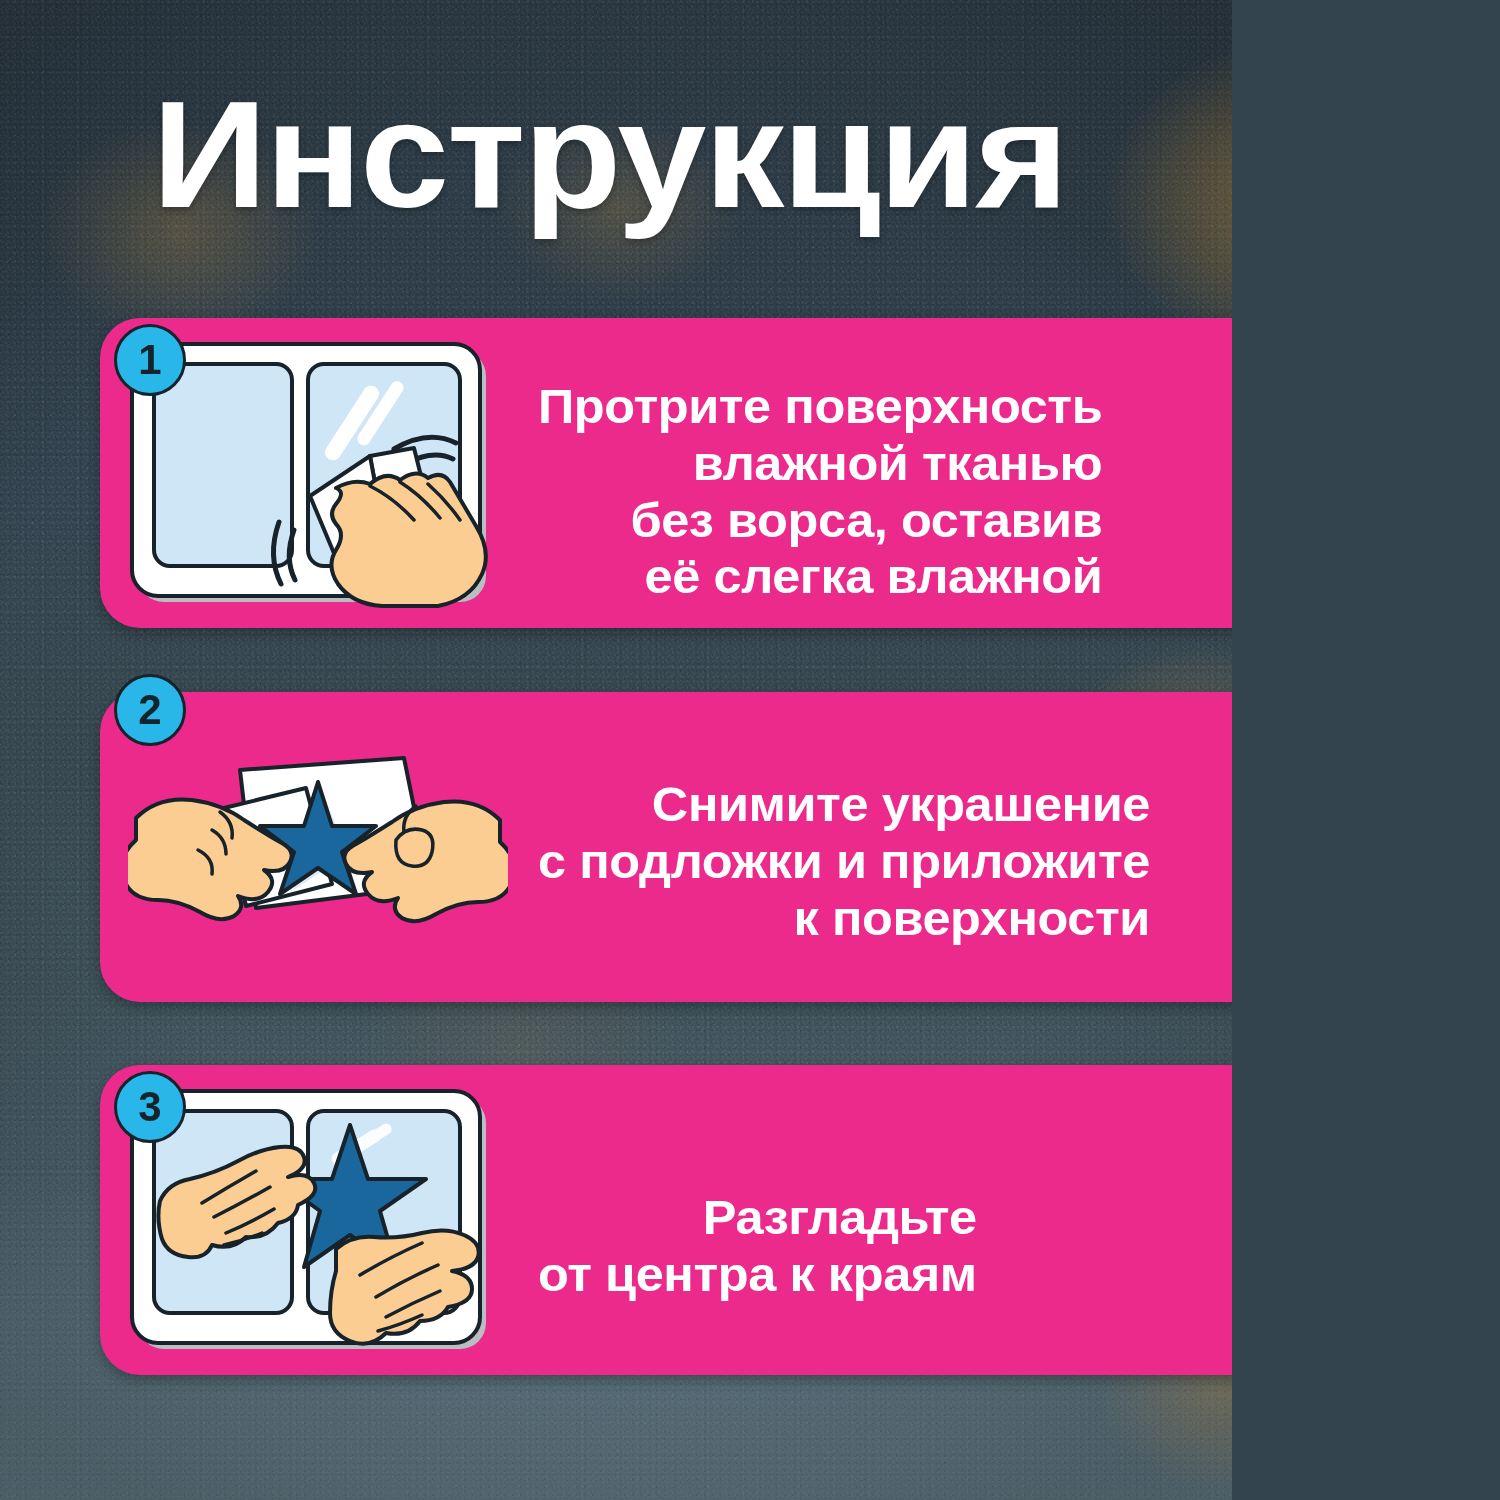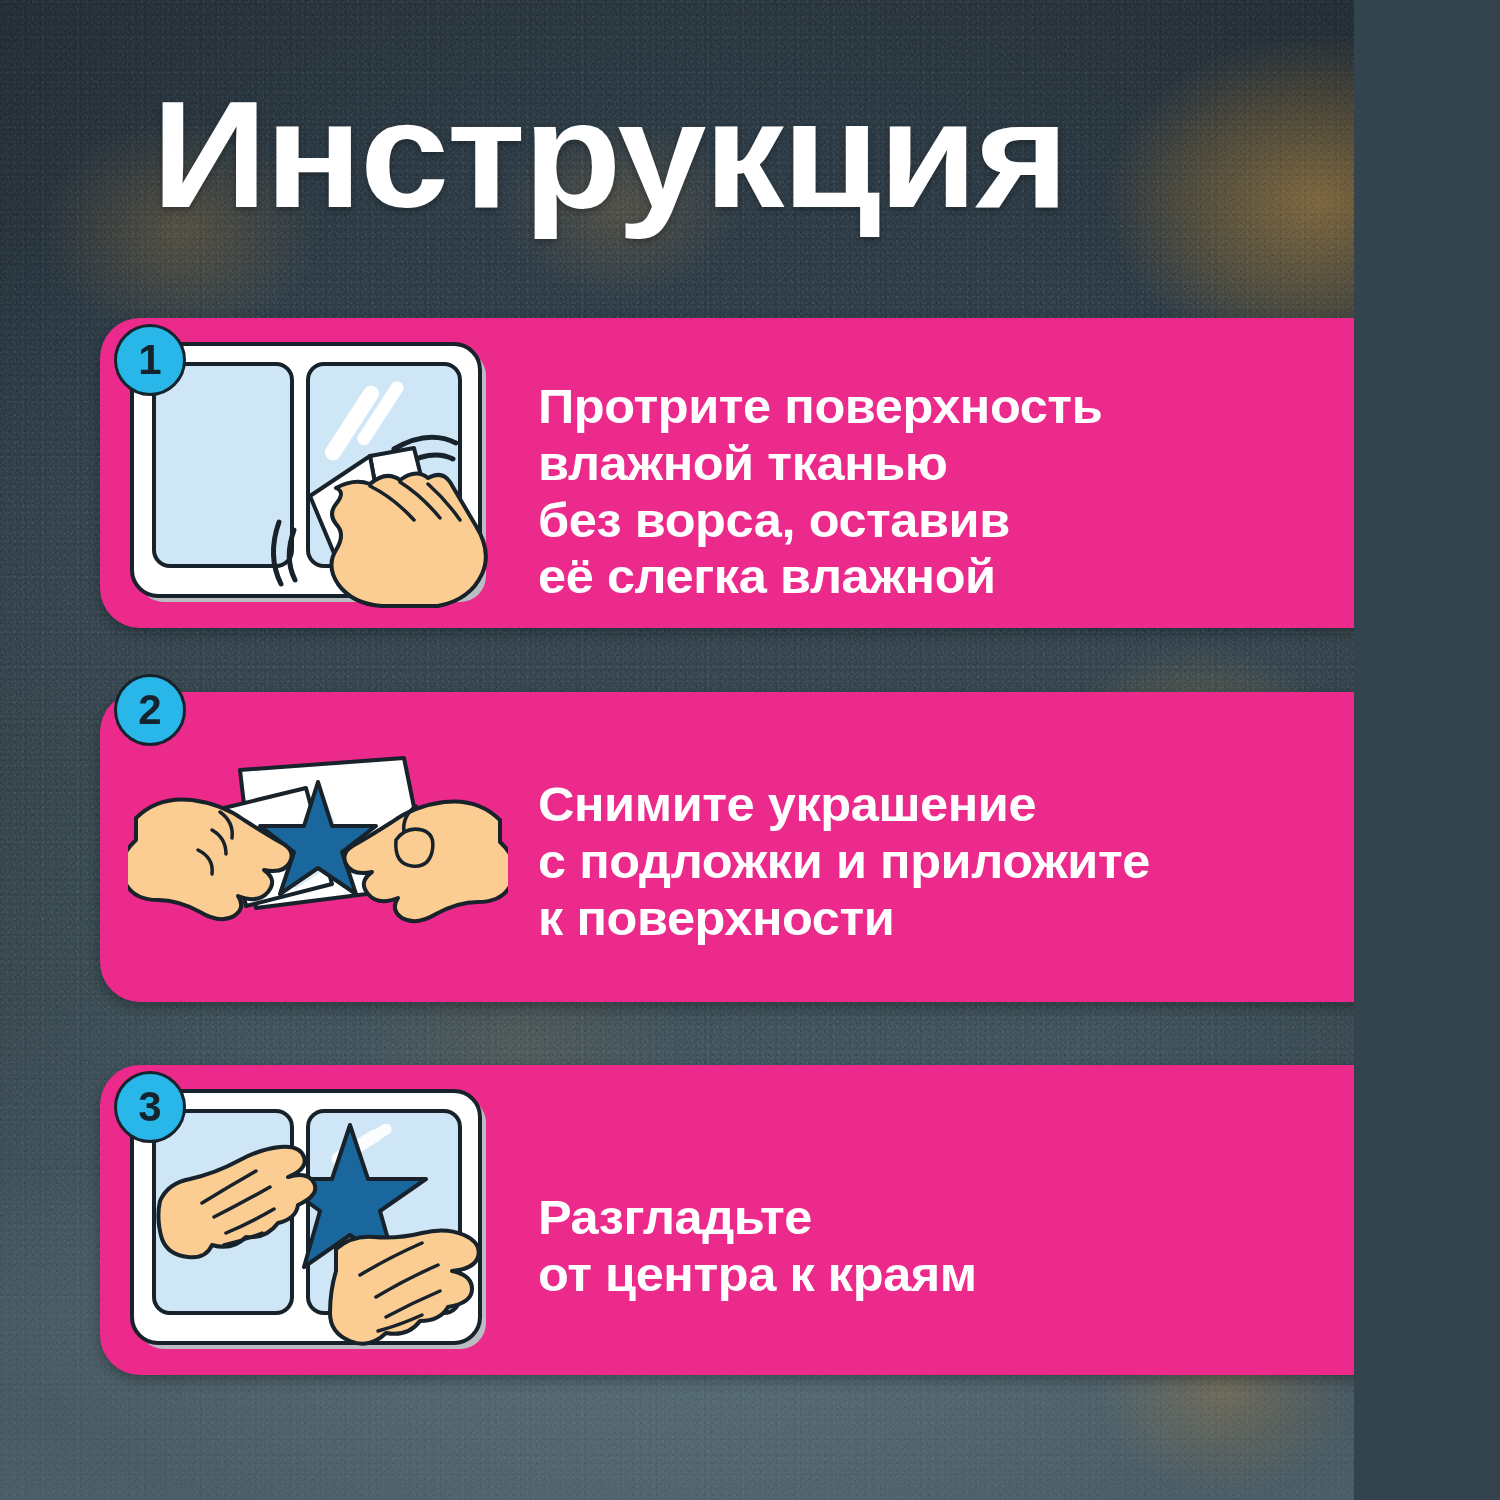--- a/index.html
+++ b/index.html
@@ -3,21 +3,21 @@
 <meta charset="utf-8">
 <title>Инструкция</title>
 <style>
   html,body{margin:0;padding:0;}
   body{
     width:1500px;height:1500px;overflow:hidden;
     font-family:"Liberation Sans", sans-serif;
     background:#33444f;
   }
   #poster{
-    position:relative;width:1354px;height:1500px;overflow:hidden;
+    position:relative;width:1232px;height:1500px;overflow:hidden;text-align:right;
   }
 
   
   .bg-base{
     position:absolute;inset:0;
     background:
       radial-gradient(ellipse 300px 230px at 1320px 200px, rgba(214,160,72,.60) 0%, rgba(190,140,60,.28) 45%, rgba(0,0,0,0) 72%),
       radial-gradient(ellipse 230px 200px at 1440px 520px, rgba(222,170,80,.55) 0%, rgba(190,140,60,.22) 48%, rgba(0,0,0,0) 75%),
       radial-gradient(ellipse 200px 160px at 1200px 760px, rgba(208,152,66,.35) 0%, rgba(0,0,0,0) 72%),
       radial-gradient(ellipse 170px 140px at 1225px 1390px, rgba(206,154,72,.42) 0%, rgba(0,0,0,0) 74%),

